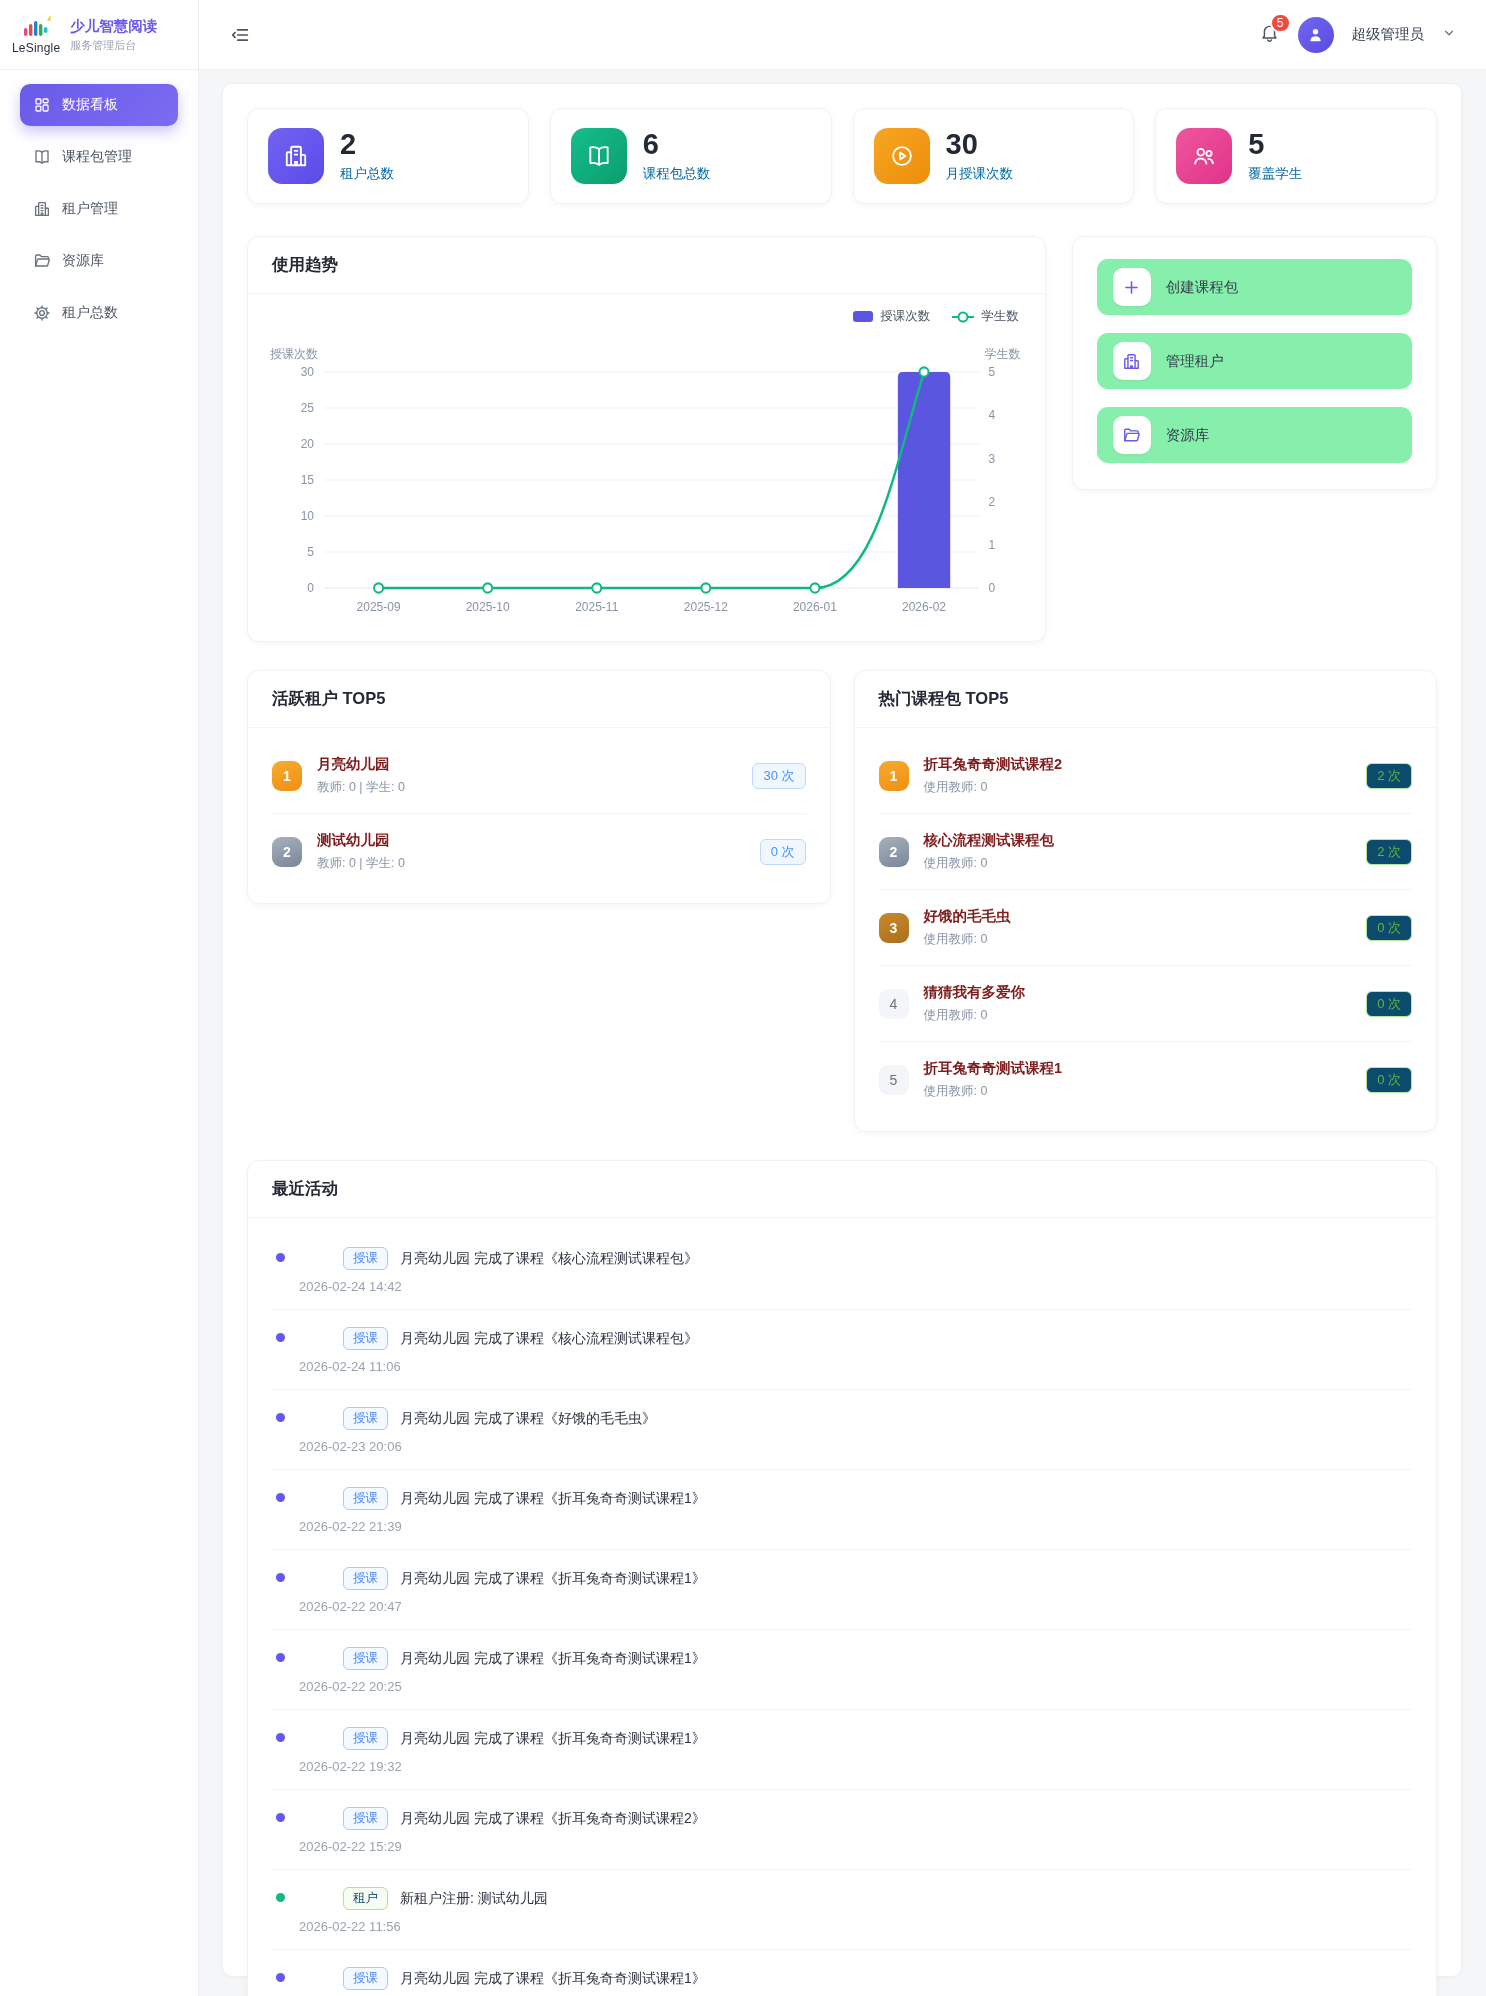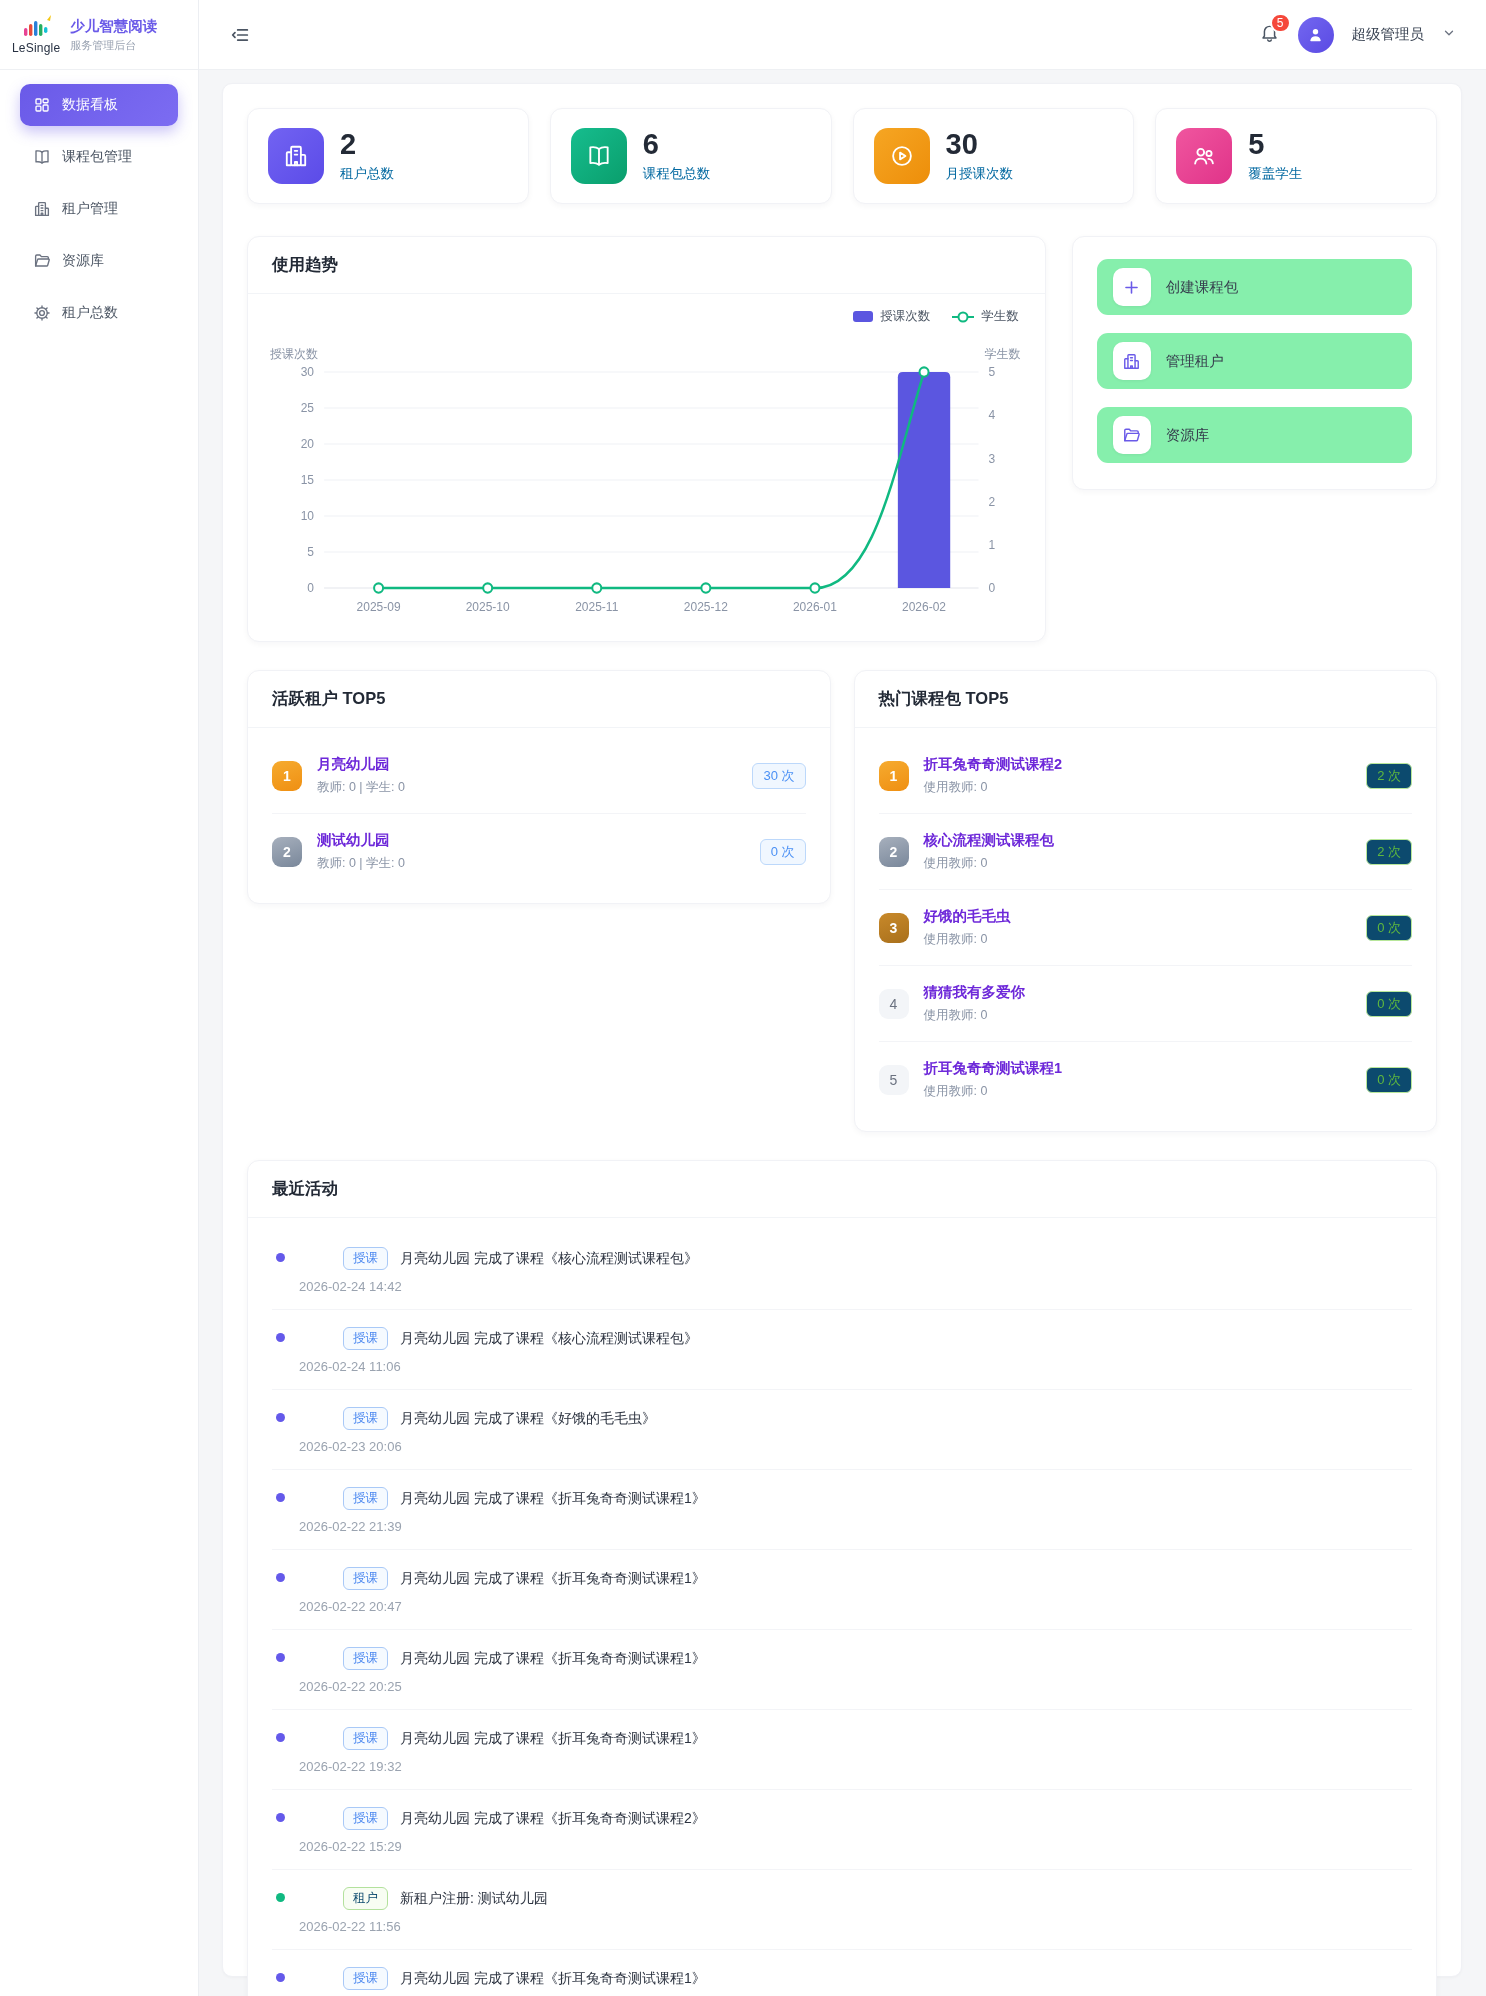--- a/index.html
+++ b/index.html
@@ -75,21 +75,21 @@
   .half-card { flex:1; }
   .rank-body { padding:10px 24px 14px; }
   .rank-row { display:flex; align-items:center; padding:17px 0; border-bottom:1px solid #f3f4f7; }
   .rank-row:last-child { border-bottom:none; }
   .rank-badge { width:30px; height:30px; border-radius:9px; display:flex; align-items:center; justify-content:center;
     font-size:14px; font-weight:700; color:#fff; margin-right:15px; flex:0 0 auto; }
   .rb-1 { background:linear-gradient(160deg,#f6ab2f,#ef8f12); }
   .rb-2 { background:linear-gradient(160deg,#a7b0bd,#79879a); }
   .rb-3 { background:linear-gradient(160deg,#c8892a,#a9701c); }
   .rb-plain { background:#f3f5f8; color:#6b7280; font-weight:400; }
-  .rank-name { font-size:14.5px; font-weight:700; color:#6d28d9; }
+  .rank-name { font-size:14.5px; font-weight:700; color:#7f1d1d; }
   .rank-meta { font-size:12.5px; color:#8a94a6; margin-top:5px; }
   .count-badge { margin-left:auto; font-size:13px; padding:3px 10px; border-radius:6px; }
   .cb-blue { color:#4a90f5; background:#f0f7ff; border:1px solid #bcd8fb; }
   .cb-green { color:#5fb83e; background:#0c4a6e; border:1px solid #b8e79a; }
   .recent-card { margin-top:28px; }
   .recent-body { padding:12px 24px 20px; }
   .act-row { display:flex; padding:17px 0 15px; border-bottom:1px solid #f3f4f7; }
   .act-row:last-child { border-bottom:none; }
   .act-dot { width:9px; height:9px; border-radius:50%; background:#6459ea; margin:6px 14px 0 4px; flex:0 0 auto; }
   .act-row.tenant .act-dot { background:#10b981; }

